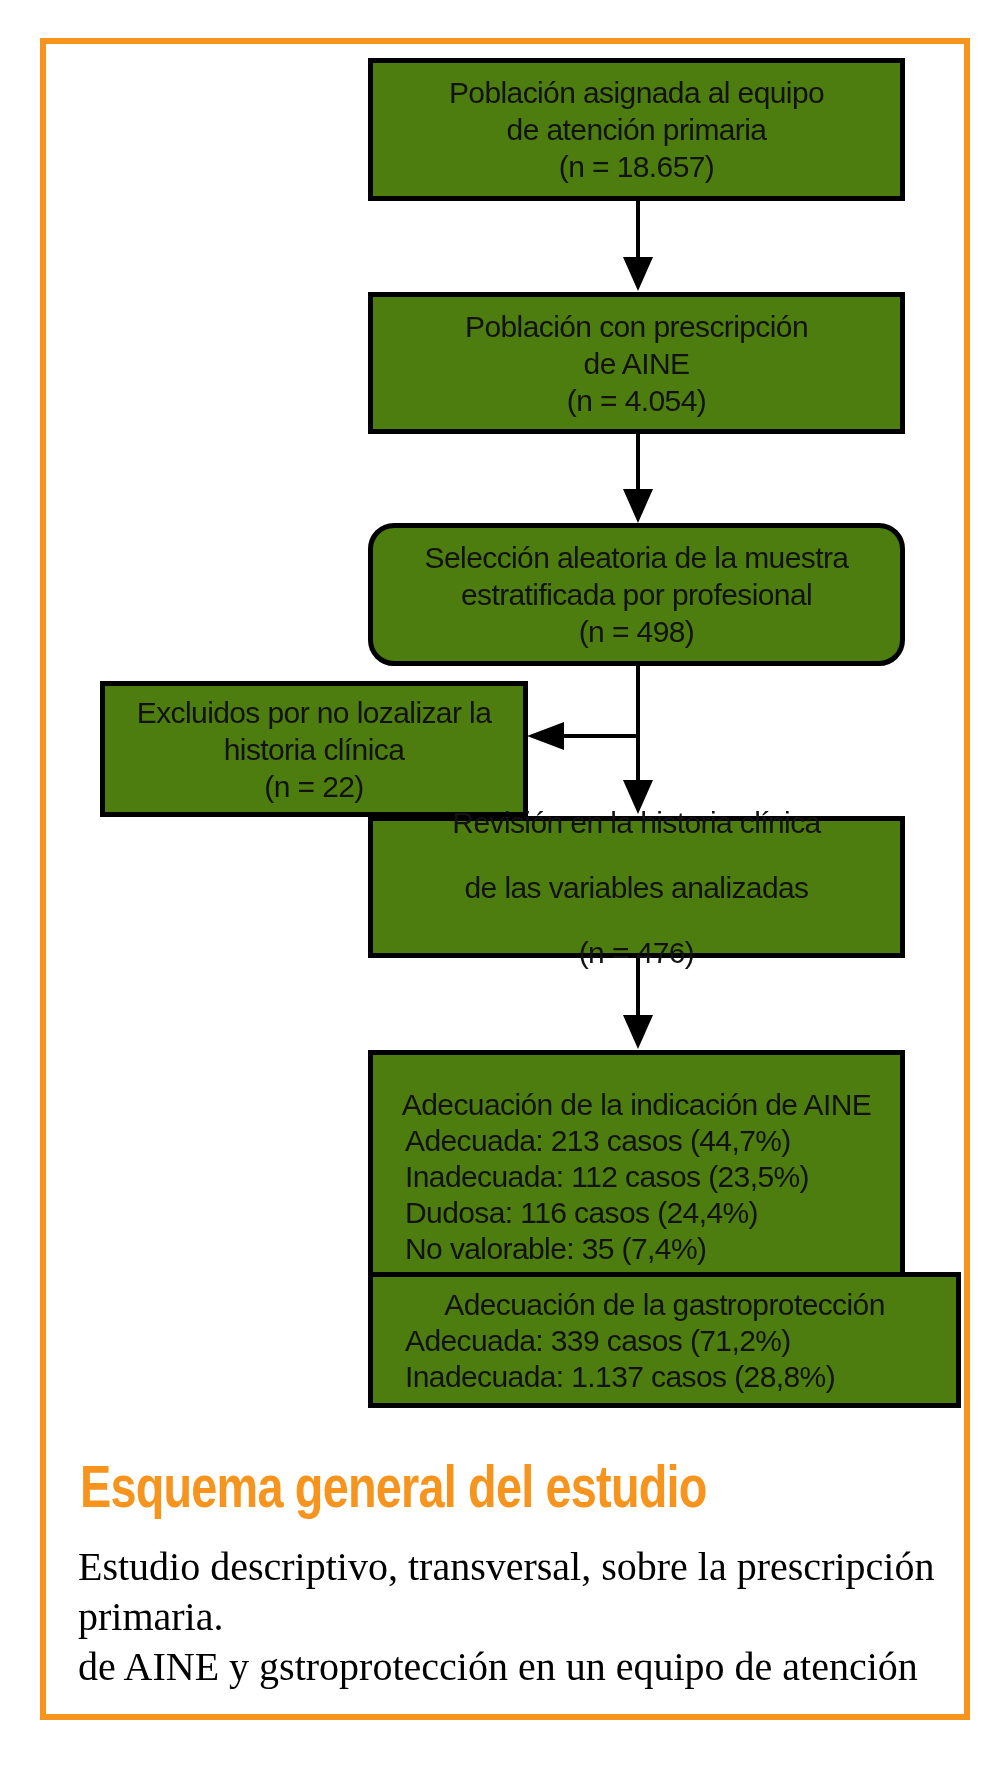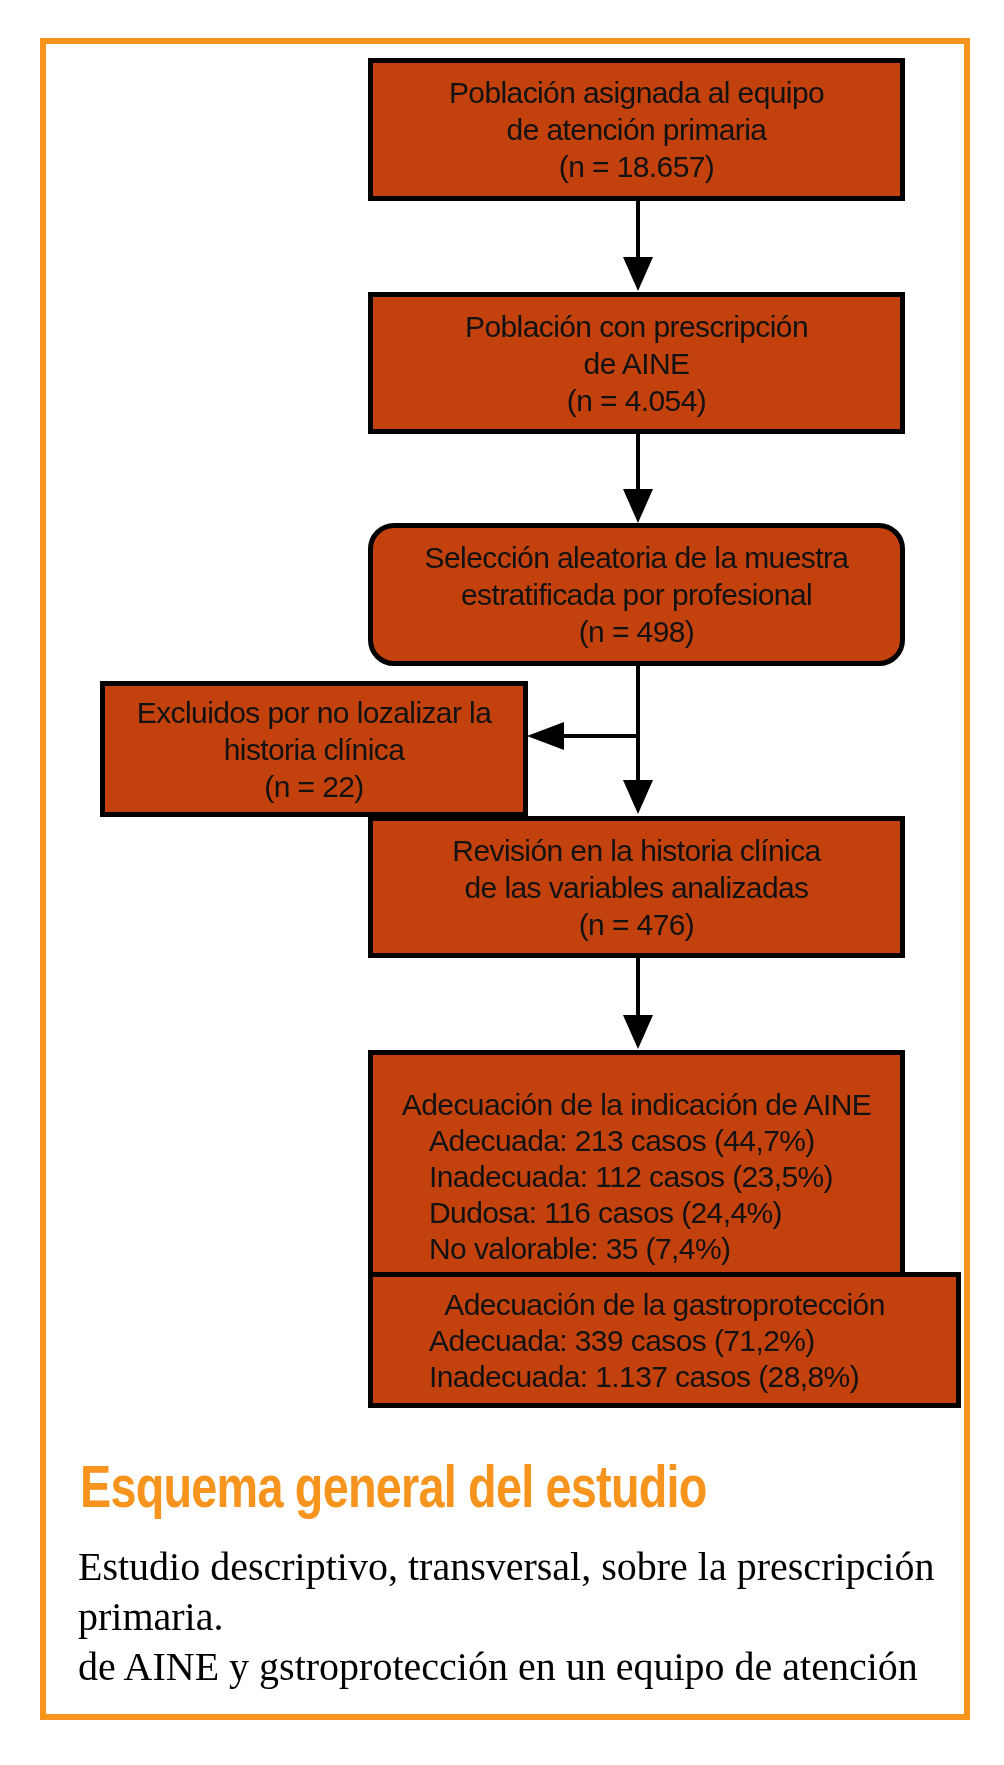--- a/index.html
+++ b/index.html
@@ -14,36 +14,36 @@
   .frame {
     position: absolute;
     left: 40px; top: 38px;
     width: 930px; height: 1682px;
     border: 6px solid #F7941E;
     background: #fff;
   }
   .fbox {
     position: absolute;
     border: 5px solid #000;
-    background: #c2410c;
+    background: #4d7c0f;
     display: flex;
     flex-direction: column;
     justify-content: center;
   }
   .fbox .line {
     text-align: center;
     font-size: 30px;
     line-height: 37px;
     letter-spacing: -0.6px;
     white-space: nowrap;
     color: #121212;
   }
   .fbox .item {
     text-align: left;
-    padding-left: 56px;
+    padding-left: 32px;
     font-size: 30px;
     line-height: 36px;
     letter-spacing: -0.6px;
     white-space: nowrap;
     color: #121212;
   }
   .vline {
     position: absolute;
     width: 4px;
     background: #000;
@@ -122,21 +122,21 @@
 
 <div class="hline" style="left:562px; top:734px; width:76px;"></div>
 <div class="head-left" style="left:527px; top:722px;"></div>
 
 <div class="fbox" style="left:100px; top:681px; width:428px; height:136px;">
   <div class="line">Excluidos por no lozalizar la</div>
   <div class="line">historia clínica</div>
   <div class="line">(n = 22)</div>
 </div>
 
-<div class="fbox" style="left:368px; top:816px; width:537px; height:142px;">
+<div class="fbox" style="left:368px; top:816px; width:537px; height:142px;gap:28px;">
   <div class="line">Revisión en la historia clínica</div>
   <div class="line">de las variables analizadas</div>
   <div class="line">(n = 476)</div>
 </div>
 
 <div class="vline" style="left:636px; top:958px; height:58px;"></div>
 <div class="head-down" style="left:623px; top:1015px;"></div>
 
 <div class="fbox" style="left:368px; top:1050px; width:537px; height:252px;">
   <div class="line">Adecuación de la indicación de AINE</div>

